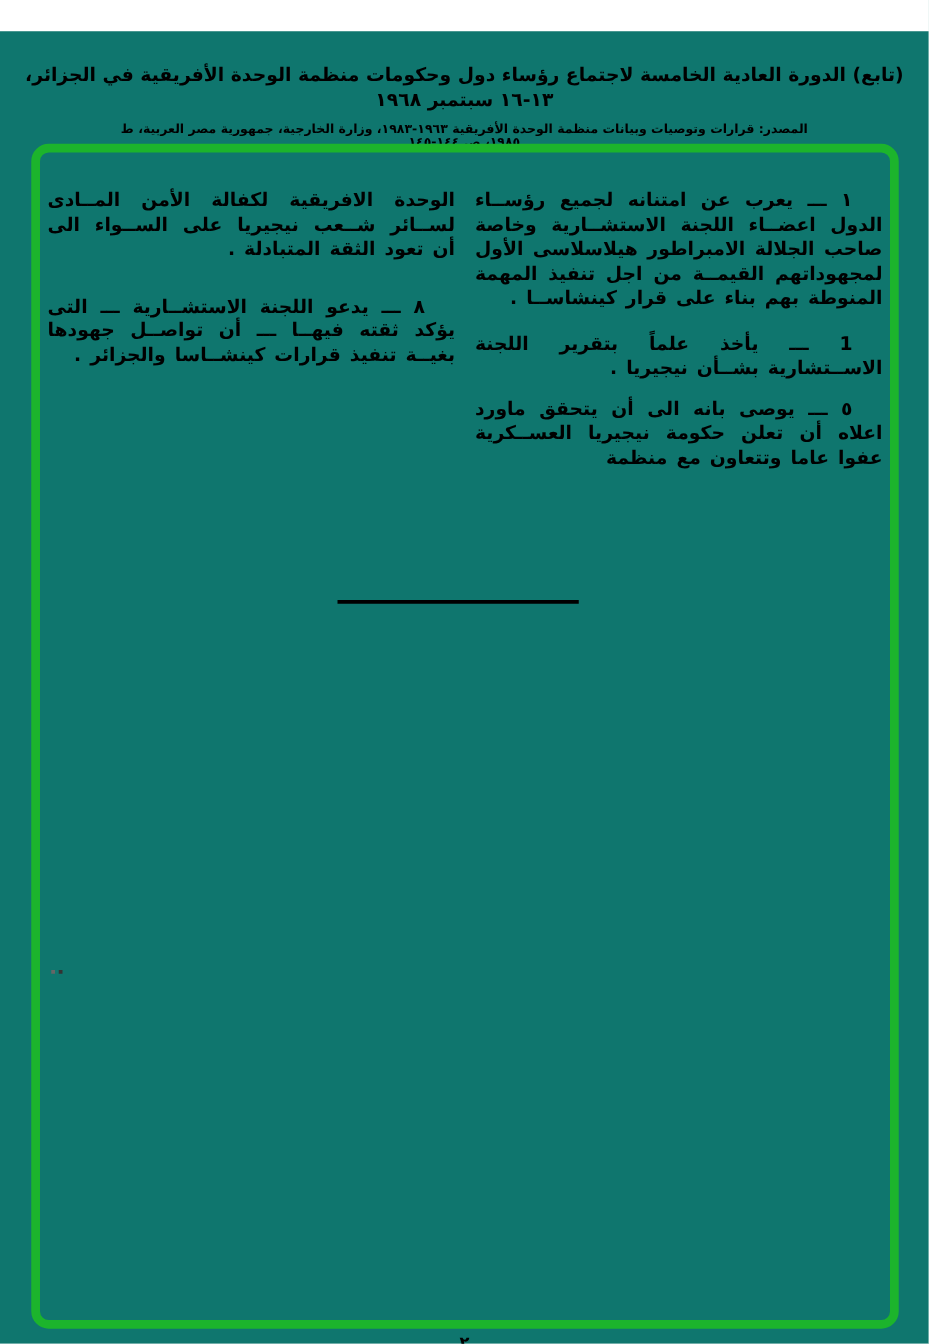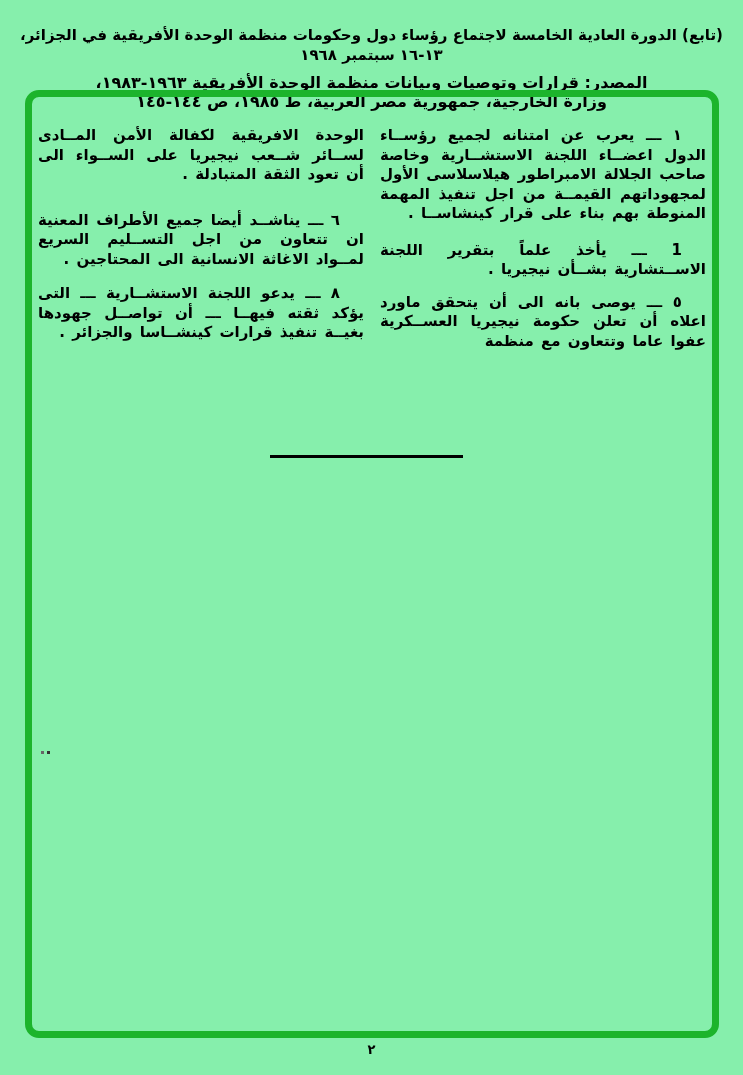--- a/index.html
+++ b/index.html
@@ -6,38 +6,39 @@
   html, body { background: #ffffff; }
   body {
     width: 743px; height: 1075px;
     position: relative;
     overflow: hidden;
     font-family: "DejaVu Sans", sans-serif;
     color: #000000;
   }
   .page {
     position: absolute; inset: 0;
-    background: #86efac;
+    background: #0f766e;
+    margin-top: 25px;
   }
   
   .header {
     position: absolute;
     top: 25px; left: 0; right: 0;
     text-align: center;
     direction: rtl;
   }
   .header .title {
     font-size: 15px;
     font-weight: bold;
     letter-spacing: 0;
     line-height: 20px;
     padding: 0 18px;
   }
   .header .source {
-    font-size: 16px;
+    font-size: 10px;
     font-weight: bold;
     margin-top: 8px;
     padding: 0 92px;
   }
   
   .frame {
     position: absolute;
     left: 25px; top: 90px;
     width: 694px; height: 948px;
     border: 7px solid #1cb42c;
@@ -108,21 +109,20 @@
   <div class="columns">
 
     <div class="col col-right">
       <div class="para numbered p1">١ ـــ يعرب عن امتنانه لجميع رؤســاء الدول اعضــاء اللجنة الاستشــارية وخاصة صاحب الجلالة الامبراطور هيلاسلاسى الأول لمجهوداتهم القيمــة من اجل تنفيذ المهمة المنوطة بهم بناء على قرار كينشاســا .</div>
       <div class="para numbered p2">1 ـــ يأخذ علماً بتقرير اللجنة الاســتشارية بشــأن نيجيريا .</div>
       <div class="para numbered">٥ ـــ يوصى بانه الى أن يتحقق ماورد اعلاه أن تعلن حكومة نيجيريا العســكرية عفوا عاما وتتعاون مع منظمة</div>
     </div>
 
     <div class="col col-left">
       <div class="para continuation">الوحدة الافريقية لكفالة الأمن المــادى لســائر شــعب نيجيريا على الســواء الى أن تعود الثقة المتبادلة .</div>
-      <div class="para numbered">٦ ـــ يناشــد أيضا جميع الأطراف المعنية ان تتعاون من اجل التســليم السريع لمــواد الاغاثة الانسانية الى المحتاجين .</div>
       <div class="para numbered">٨ ـــ يدعو اللجنة الاستشــارية ـــ التى يؤكد ثقته فيهــا ـــ أن تواصــل جهودها بغيــة تنفيذ قرارات كينشــاسا والجزائر .</div>
     </div>
 
   </div>
 
   <div class="end-rule"></div>
 
   <div class="speck a"></div>
   <div class="speck b"></div>
 

